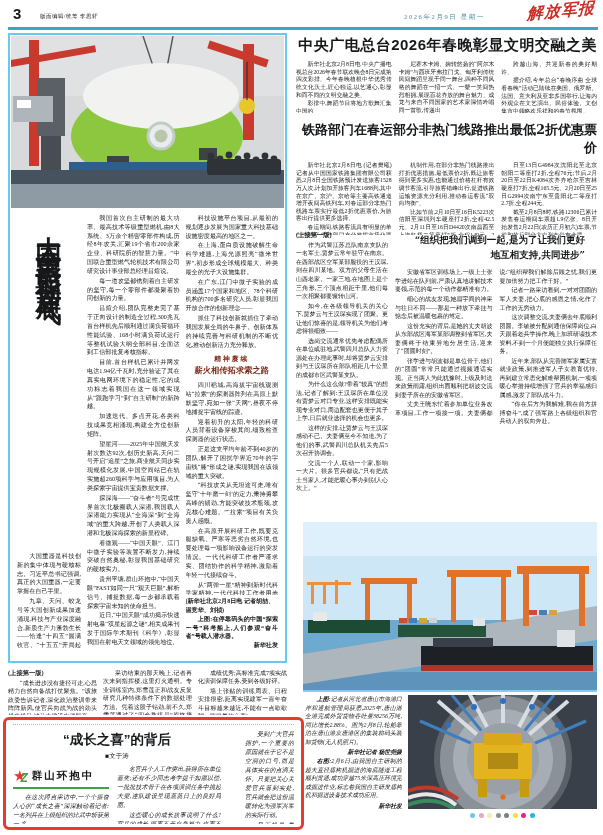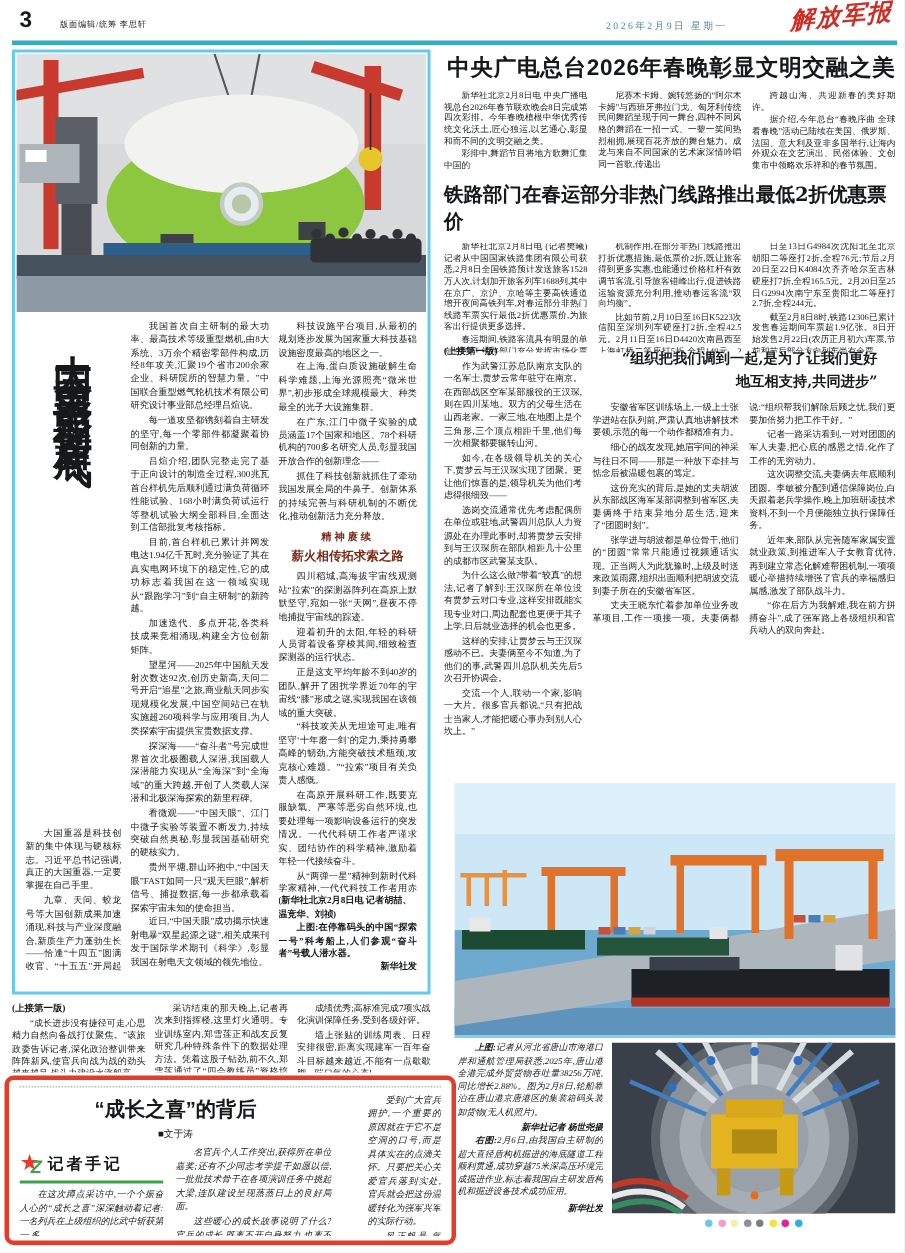--- a/index.html
+++ b/index.html
@@ -41,21 +41,21 @@
   .bx-flex{display:flex;flex-direction:column;height:100%}
   .bx-fill{flex:1;overflow:hidden}
 
   
   .gala{position:absolute;left:296px;top:36px;width:301px}
   .gala h1{margin:0 0 6px;text-align:right;font:900 15px "Liberation Sans","DejaVu Sans",sans-serif;letter-spacing:.5px}
   .artbody{display:flex;gap:7px;font-size:5.8px;line-height:1.32}
   .gala .artbody{height:52px}
   .artbody .col{flex:1}
   .train{position:absolute;left:296px;top:121px;width:301px}
-  .train h2{margin:0 0 5px;text-align:left;font:900 13px "DejaVu Serif",serif;letter-spacing:0}
+  .train h2{margin:0 0 5px;text-align:right;font:900 13px "DejaVu Serif",serif;letter-spacing:0}
   .train .artbody{height:73px}
 
   
   .midsec{position:absolute;left:296px;top:231px;width:301px;height:280px;display:flex;gap:7px;
           font-size:6px;line-height:1.42}
   .mid-a{width:92px;overflow:hidden}
   .mid-right{flex:1;display:flex;flex-direction:column}
   .quote{font:700 9.5px "DejaVu Serif",serif;text-align:right;line-height:1.55;margin:2px auto 6px;width:178px}
   .twocol{flex:1;overflow:hidden;column-count:2;column-gap:7px}
   .twocol p{margin:0 0 1px;text-indent:2em;text-align:justify}
@@ -389,21 +389,21 @@
   <div class="redbox" data-interactable="false">
     <div class="rd-inner">
       <div class="rd-left">
         <div class="rd-title" data-interactable="false">“成长之喜”的背后</div>
         <div class="rd-author" data-interactable="false">■文于涛</div>
         <div class="rd-cols">
           <div class="rd-colA" data-interactable="false">
             <div class="jzsj" data-interactable="false">
               <span class="star" data-interactable="false">★</span>
               <span class="zed" data-interactable="false">Z</span>
-              <span class="lab" data-interactable="false">记者手记</span>
+              <span class="lab" data-interactable="false">群山环抱中</span>
             </div>
             <div class="kaiti" data-interactable="false">
                 <p data-interactable="false">在这次蹲点采访中,一个个振奋人心的“成长之喜”深深触动着记者:一名列兵在上级组织的比武中斩获第一,多</p>
               </div>
           </div>
           <div class="rd-colB kaiti" data-interactable="false">
               <p data-interactable="false">名官兵个人工作突出,获得所在单位嘉奖;还有不少同志考学提干如愿以偿,一批批技术骨干在各项演训任务中挑起大梁,连队建设呈现蒸蒸日上的良好局面。</p>
               <p data-interactable="false">这些暖心的成长故事说明了什么?官兵的成长,既离不开自身努力,也离不开组织培养……</p>
             </div>
         </div>

